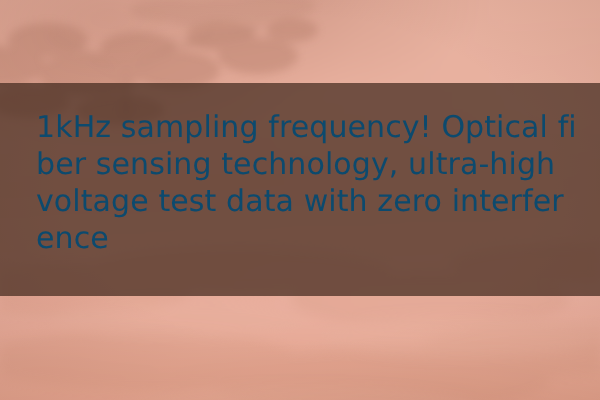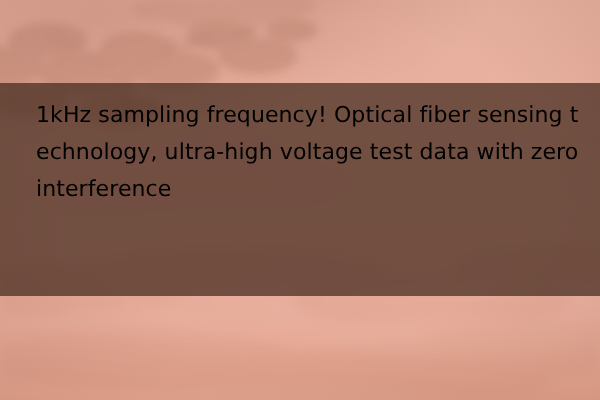--- a/index.html
+++ b/index.html
@@ -83,25 +83,25 @@
     top: 83px;
     width: 600px;
     height: 213px;
     background: rgba(63, 38, 27, 0.70);
   }
 
   
   .headline {
     position: absolute;
     left: 36px;
-    top: 97px;
+    top: 109px;
     width: 545px;
-    color: #000000;
+    color: #0c4a6e;
     font-family: "DejaVu Sans", sans-serif;
-    font-size: 22px;
+    font-size: 30px;
     line-height: 37px;
     font-weight: 400;
     letter-spacing: 0.1px;
     white-space: pre-line;
     word-break: break-all;
     text-rendering: geometricPrecision;
   }
 </style>
 </head>
 <body>

